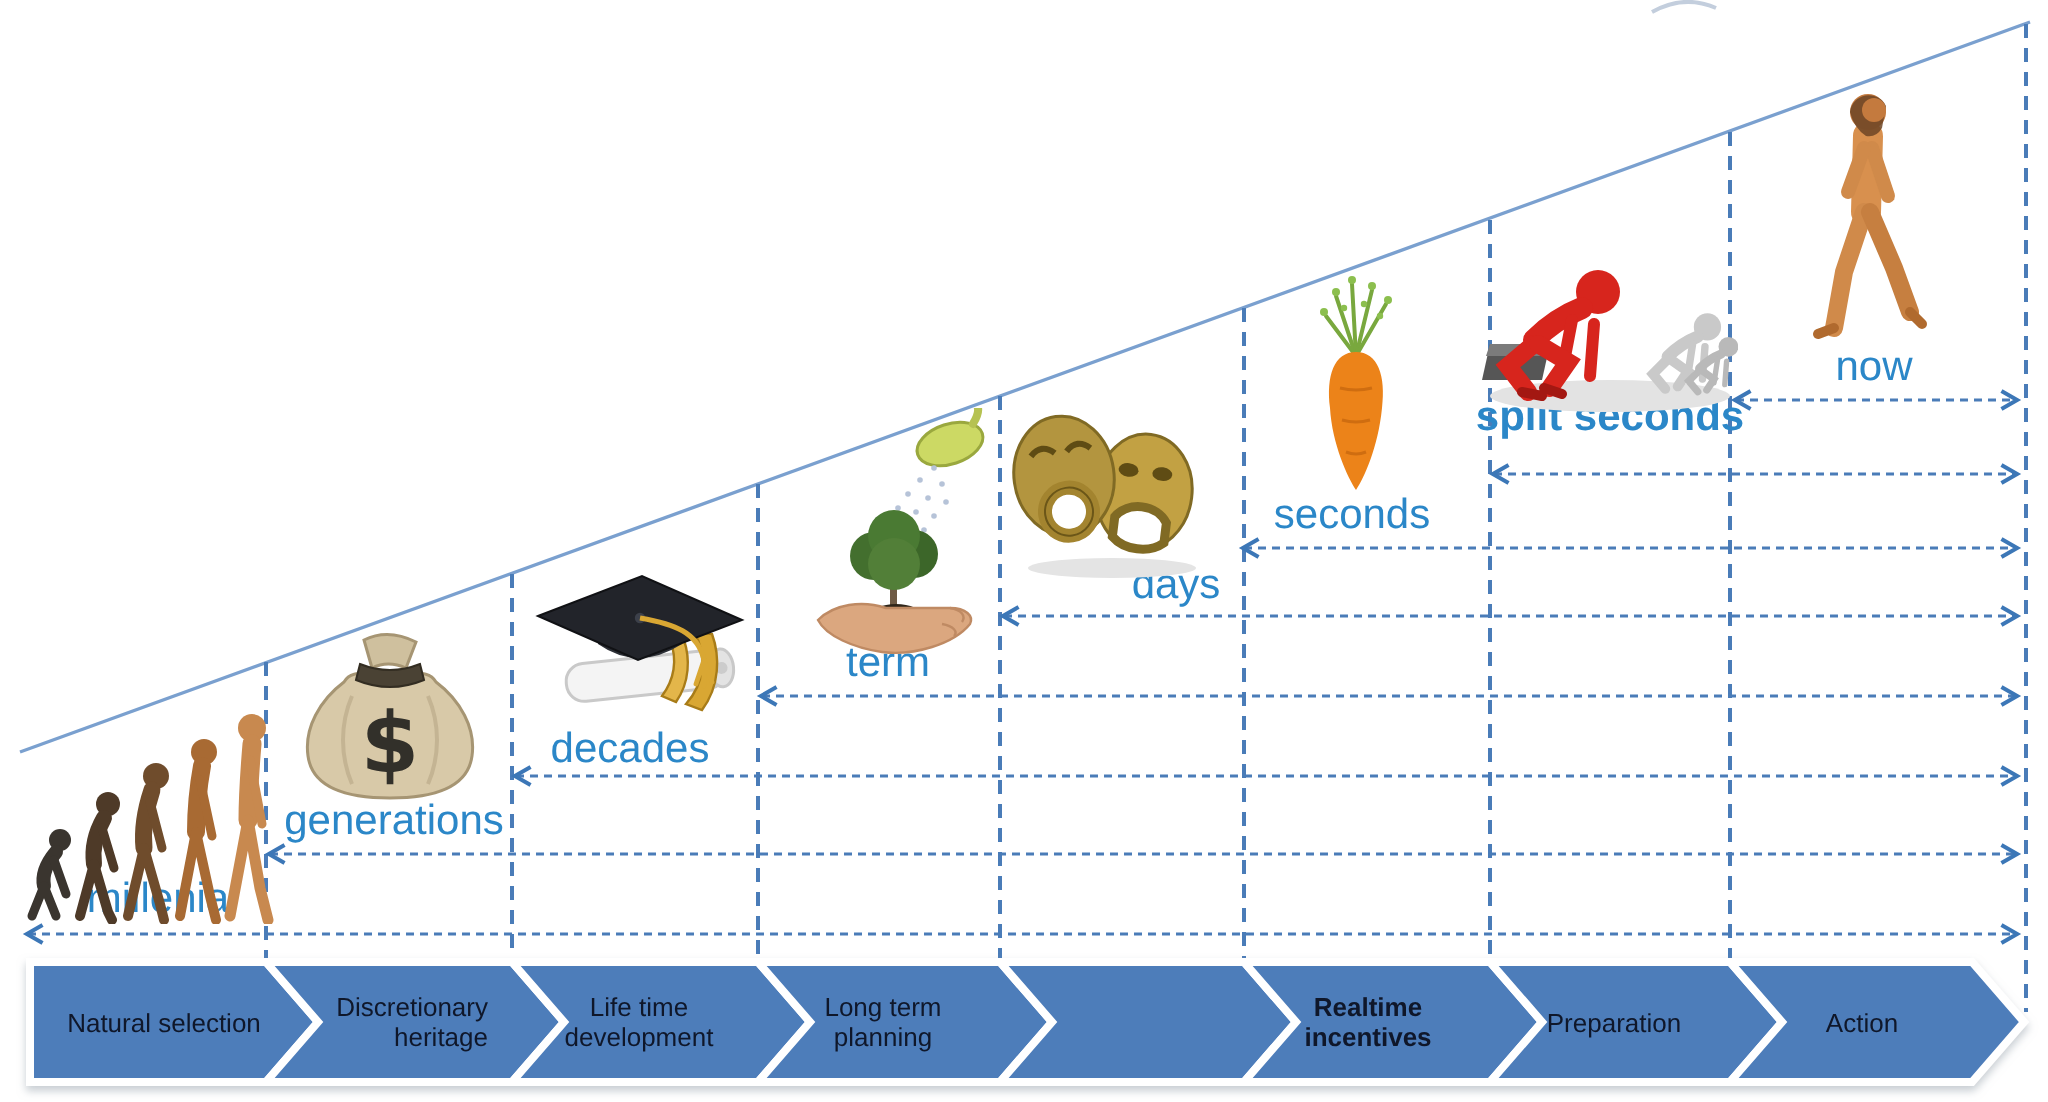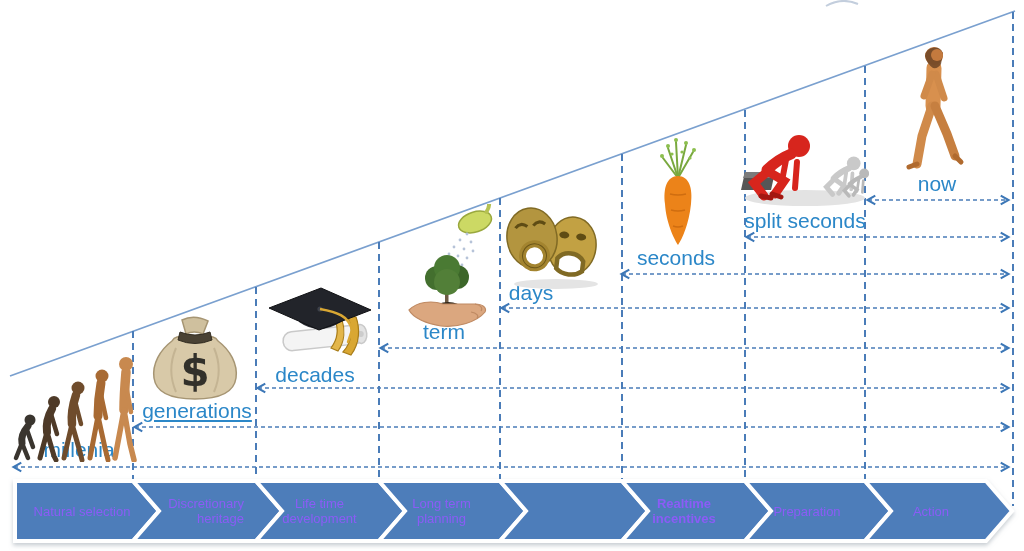--- a/index.html
+++ b/index.html
@@ -2,21 +2,21 @@
 <html><head>
 <meta charset="utf-8">
 <style>
   html,body{margin:0;padding:0;background:#ffffff;}
   #stage{position:relative;width:1024px;height:551px;background:#ffffff;overflow:hidden;
          font-family:"Liberation Sans", sans-serif;}
   #lines-svg{position:absolute;left:0;top:0;width:1024px;height:551px;}
   .time-label{position:absolute;transform:translateX(-50%);color:#2b87c8;font-size:21px;
               font-weight:400;white-space:nowrap;letter-spacing:0px;}
   .chevron-label{position:absolute;top:481px;height:60px;display:flex;align-items:center;
-                 justify-content:center;text-align:center;color:#8b5cf6;font-size:13px;
+                 justify-content:center;text-align:center;color:#0f172a;font-size:13px;
                  line-height:15px;}
   .icon{position:absolute;}
 </style>
 </head>
 <body>
 
 <div id="stage">
 
   <svg id="lines-svg" viewBox="0 0 1024 551">
     <defs>
@@ -60,26 +60,26 @@
       <polygon points="256,481 379,481 405,511 379,541 256,541 282,511"></polygon>
       <polygon points="379,481 500,481 526,511 500,541 379,541 405,511"></polygon>
       <polygon points="500,481 622,481 648,511 622,541 500,541 526,511"></polygon>
       <polygon points="622,481 745,481 771,511 745,541 622,541 648,511"></polygon>
       <polygon points="745,481 865,481 891,511 865,541 745,541 771,511"></polygon>
       <polygon points="865,481 986,481 1012,511 986,541 865,541 891,511"></polygon>
     </g>
   </svg>
 
   <div class="time-label" style="left:79px;top:438px;">millenia</div>
-  <div class="time-label" style="left:197px;top:399px;text-decoration:underline;">generations</div>
+  <div class="time-label" style="left:197px;top:399px;">generations</div>
   <div class="time-label" style="left:315px;top:363px;">decades</div>
   <div class="time-label" style="left:444px;top:320px;">term</div>
-  <div class="time-label" style="left:531px;top:281px;">days</div>
+  <div class="time-label" style="left:588px;top:281px;">days</div>
   <div class="time-label" style="left:676px;top:246px;">seconds</div>
-  <div class="time-label" style="left:805px;top:209px;">split seconds</div>
+  <div class="time-label" style="left:805px;top:197px;font-weight:bold;">split seconds</div>
   <div class="time-label" style="left:937px;top:172px;">now</div>
 
   <div class="chevron-label" style="left:22px;width:120px;">Natural selection</div>
   <div class="chevron-label" style="left:149px;width:95px;text-align:right;">Discretionary heritage</div>
   <div class="chevron-label" style="left:272px;width:95px;">Life time development</div>
   <div class="chevron-label" style="left:395px;width:93px;">Long term planning</div>
   <div class="chevron-label" style="left:638px;width:92px;font-weight:bold;">Realtime incentives</div>
   <div class="chevron-label" style="left:761px;width:92px;">Preparation</div>
   <div class="chevron-label" style="left:881px;width:100px;">Action</div>
 

